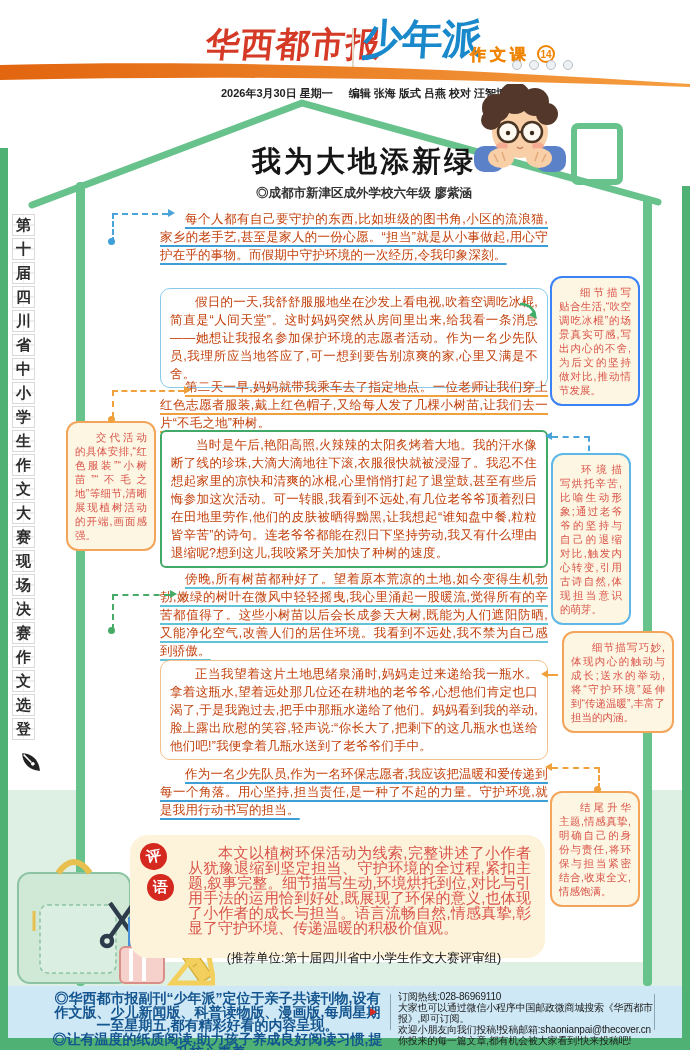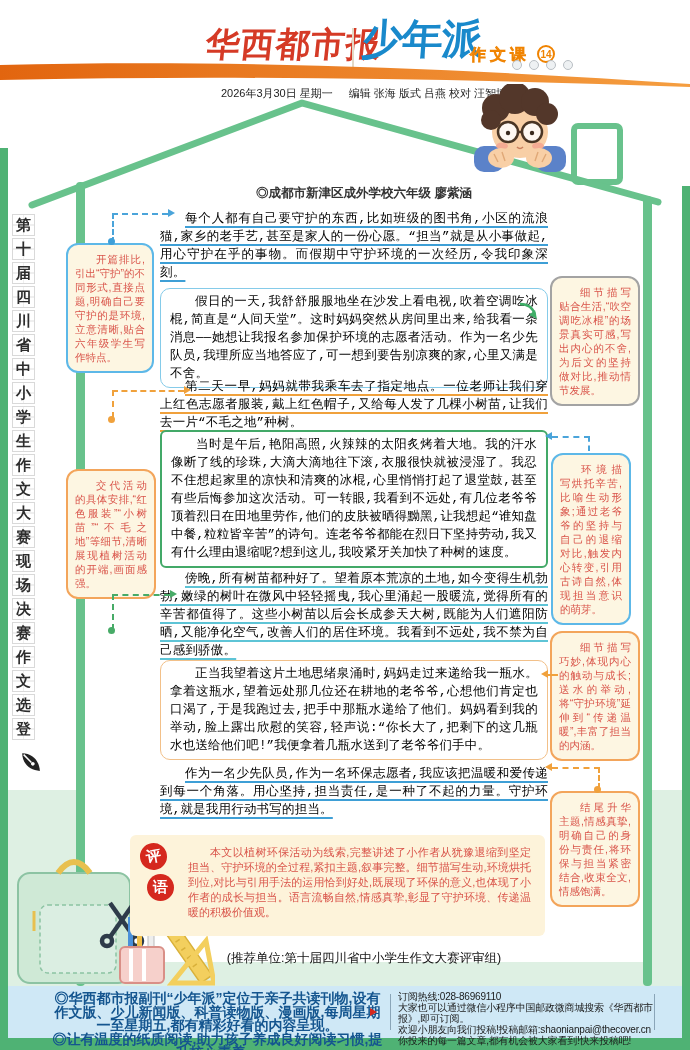--- a/index.html
+++ b/index.html
@@ -23,72 +23,72 @@
   .mh-divider{left:352px;top:28px;width:2px;height:42px;background:#e3d9c6;}
   .section{left:362px;top:12px;font-size:41px;font-weight:800;color:#1989cb;transform:skewX(-4deg);
            letter-spacing:-1px;}
   .column-tag{left:470px;top:45px;font-size:16px;font-weight:400;color:#fff;
               -webkit-text-stroke:1.2px #f08300;letter-spacing:4px;}
   .issue-circle{left:537px;top:45px;width:18px;height:18px;border:2px solid #f08300;border-radius:50%;
                 color:#f08300;font-size:10px;font-weight:700;display:flex;align-items:center;justify-content:center;}
   .mh-dots{left:512px;top:60px;display:flex;gap:7px;}
   .mh-dots span{width:10px;height:10px;border-radius:50%;border:1.5px solid #b9bfc4;background:#eef1f3;display:block;}
   .dateline{left:85px;top:86px;width:558px;text-align:center;font-size:11px;color:#222;}
-  .dateline b{font-weight:normal;margin-top:16px;}
+  .dateline b{font-weight:bold;margin-top:16px;}
   .dateline .staff{margin-left:16px;}
 
   
   .title{left:85px;top:142px;width:558px;text-align:center;font-size:29px;font-weight:800;
          letter-spacing:3px;color:#161616;}
   .byline{left:85px;top:185px;width:558px;text-align:center;font-size:12.5px;font-weight:700;color:#333;}
 
   
   .side-banner{left:12px;top:214px;display:flex;flex-direction:column;gap:2px;}
   .side-banner .ch{width:23px;height:22px;background:#fff;border:1px solid #d9d9d9;color:#2d2d2d;
       font-size:15px;font-weight:600;display:flex;align-items:center;justify-content:center;
       background-image:linear-gradient(to right,transparent 47%,#efefef 47%,#efefef 53%,transparent 53%),
                        linear-gradient(to bottom,transparent 47%,#efefef 47%,#efefef 53%,transparent 53%);}
 
   
-  .para{position:absolute;left:160px;width:388px;font-size:12.5px;line-height:18px;color:#000000;
-        text-align:justify;text-indent:2em;margin:0;letter-spacing:0.2px;font-family:Liberation Mono, monospace;}
+  .para{position:absolute;left:160px;width:388px;font-size:12.5px;line-height:18px;color:#c2410c;
+        text-align:justify;text-indent:2em;margin:0;letter-spacing:0.2px;}
   .u-blue{text-decoration:underline;text-decoration-color:#3e9fd6;text-decoration-thickness:1.5px;text-underline-offset:3.5px;}
   .u-orange{text-decoration:underline;text-decoration-color:#f0a13c;text-decoration-thickness:1.5px;text-underline-offset:3.5px;}
   .u-cyan{text-decoration:underline;text-decoration-color:#5ec4d6;text-decoration-thickness:1.5px;text-underline-offset:3.5px;}
   .boxed{padding:4px 9px;border-radius:10px;background:#fff;}
   .bx-blue{border:1.5px solid #85cbe9;}
   .bx-green{border:2px solid #43a968;border-radius:6px;}
   .bx-orange{border:1.5px solid #f2c089;}
   .p1{top:210px;} .p2{top:288px;} .p3{top:378px;} .p4{top:430px;}
   .p5{top:570px;} .p6{top:660px;} .p7{top:765px;}
 
   
   .note{position:absolute;background:#fdf6e2;border-radius:12px;padding:7px;font-size:10.5px;
         line-height:14px;color:#d9544a;text-align:justify;text-indent:2em;}
-  .nb-blue{border:2px solid #5db8e8;} .nb-orange{border:2px solid #f3a55b;} .nb-green{border:2px solid #a3a3a3;}
+  .nb-blue{border:2px solid #5db8e8;} .nb-orange{border:2px solid #f3a55b;} .nb-green{border:2px solid #3b82f6;}
   .nL1{left:66px;top:243px;width:88px;}
-  .nL2{left:66px;top:421px;width:90px;margin-top:48px;}
+  .nL2{left:66px;top:421px;width:90px;}
   .nL3{left:66px;top:633px;width:90px;}
   .nR1{left:550px;top:276px;width:90px;}
   .nR2{left:551px;top:453px;width:80px;}
-  .nR3{left:550px;top:631px;width:90px;}
+  .nR3{left:562px;top:631px;width:112px;}
   .nR4{left:550px;top:791px;width:90px;}
 
   
   .dash-h{position:absolute;border-top:2px dashed currentColor;}
   .dash-v{position:absolute;border-left:2px dashed currentColor;}
   .dot{position:absolute;width:7px;height:7px;border-radius:50%;}
   .ar-r{position:absolute;width:0;height:0;border-top:4px solid transparent;border-bottom:4px solid transparent;border-left:7px solid currentColor;}
   .ar-l{position:absolute;width:0;height:0;border-top:4px solid transparent;border-bottom:4px solid transparent;border-right:7px solid currentColor;}
   .c-blue{color:#4aa4da;} .c-orange{color:#f0a13c;} .c-green{color:#47ab67;}
   .d-blue{background:#3f9fd8;} .d-orange{background:#f0a13c;} .d-green{background:#47ab67;}
 
   
-  .comment-box{left:130px;top:835px;width:415px;background:#fdf3da;border-radius:6px;
-               padding:10px 14px 16px 58px;font-size:11px;line-height:15px;color:#d9544a;
+  .comment-box{left:130px;top:835px;width:415px;background:#fdf3da;border-radius:18px;
+               padding:10px 14px 23px 58px;font-size:15px;line-height:15px;color:#d9544a;
                text-align:justify;text-indent:2em;}
   .badge{position:absolute;width:27px;height:27px;border-radius:50%;background:#d5281e;color:#fff;
          display:flex;align-items:center;justify-content:center;font-size:15px;font-weight:700;}
   .badge1{left:140px;top:843px;transform:rotate(-10deg);}
   .badge2{left:147px;top:874px;}
   .recommend{left:85px;top:950px;width:558px;text-align:center;font-size:12.5px;font-weight:400;color:#111;}
 
   
   .footer{left:8px;top:986px;width:674px;height:52px;background:#cfe8f6;}
   .footer-about{left:50px;top:992px;width:335px;text-align:center;font-size:14px;line-height:13.5px;
@@ -159,20 +159,21 @@
     <circle cx="64" cy="48" r="10" fill="#ffffff" fill-opacity="0.85" stroke="#4a3524" stroke-width="2.5"></circle>
     <line x1="50" y1="48" x2="54" y2="48" stroke="#4a3524" stroke-width="2.5"></line>
     <circle cx="40" cy="49" r="2.2" fill="#3a2a1e"></circle>
       <circle cx="64" cy="49" r="2.2" fill="#3a2a1e"></circle>
     <path d="M49,63 q3,3 6,0" fill="none" stroke="#c9805e" stroke-width="1.6"></path>
     <ellipse cx="33" cy="74" rx="13" ry="10" fill="#f8cfa6"></ellipse>
     <ellipse cx="71" cy="74" rx="13" ry="10" fill="#f8cfa6"></ellipse>
     <path d="M26,70 l4,8 M34,68 l3,9 M70,68 l-3,9 M78,70 l-4,8" stroke="#e0a877" stroke-width="1.4" fill="none"></path>
   </svg>
 
+  <div class="abs title">我为大地添新绿</div>
   <div class="abs byline">◎成都市新津区成外学校六年级 廖紫涵</div>
 
   <div class="abs side-banner">
     <span class="ch">第</span>
     <span class="ch">十</span>
     <span class="ch">届</span>
     <span class="ch">四</span>
     <span class="ch">川</span>
     <span class="ch">省</span>
     <span class="ch">中</span>
@@ -201,21 +202,20 @@
   </svg>
 
   <p class="para p1 u-blue">每个人都有自己要守护的东西,比如班级的图书角,小区的流浪猫,家乡的老手艺,甚至是家人的一份心愿。“担当”就是从小事做起,用心守护在乎的事物。而假期中守护环境的一次经历,令我印象深刻。</p>
   <p class="para p2 boxed bx-blue">假日的一天,我舒舒服服地坐在沙发上看电视,吹着空调吃冰棍,简直是“人间天堂”。这时妈妈突然从房间里出来,给我看一条消息——她想让我报名参加保护环境的志愿者活动。作为一名少先队员,我理所应当地答应了,可一想到要告别凉爽的家,心里又满是不舍。</p>
   <p class="para p3 u-orange">第二天一早,妈妈就带我乘车去了指定地点。一位老师让我们穿上红色志愿者服装,戴上红色帽子,又给每人发了几棵小树苗,让我们去一片“不毛之地”种树。</p>
   <p class="para p4 boxed bx-green">当时是午后,艳阳高照,火辣辣的太阳炙烤着大地。我的汗水像断了线的珍珠,大滴大滴地往下滚,衣服很快就被浸湿了。我忍不住想起家里的凉快和清爽的冰棍,心里悄悄打起了退堂鼓,甚至有些后悔参加这次活动。可一转眼,我看到不远处,有几位老爷爷顶着烈日在田地里劳作,他们的皮肤被晒得黝黑,让我想起“谁知盘中餐,粒粒皆辛苦”的诗句。连老爷爷都能在烈日下坚持劳动,我又有什么理由退缩呢?想到这儿,我咬紧牙关加快了种树的速度。</p>
   <p class="para p5 u-cyan">傍晚,所有树苗都种好了。望着原本荒凉的土地,如今变得生机勃勃,嫩绿的树叶在微风中轻轻摇曳,我心里涌起一股暖流,觉得所有的辛苦都值得了。这些小树苗以后会长成参天大树,既能为人们遮阳防晒,又能净化空气,改善人们的居住环境。我看到不远处,我不禁为自己感到骄傲。</p>
   <p class="para p7 u-blue">作为一名少先队员,作为一名环保志愿者,我应该把温暖和爱传递到每一个角落。用心坚持,担当责任,是一种了不起的力量。守护环境,就是我用行动书写的担当。</p>
   <p class="para p6 boxed bx-orange">正当我望着这片土地思绪泉涌时,妈妈走过来递给我一瓶水。拿着这瓶水,望着远处那几位还在耕地的老爷爷,心想他们肯定也口渴了,于是我跑过去,把手中那瓶水递给了他们。妈妈看到我的举动,脸上露出欣慰的笑容,轻声说:“你长大了,把剩下的这几瓶水也送给他们吧!”我便拿着几瓶水送到了老爷爷们手中。</p>
 
-  <div class="note nb-blue nL1">开篇排比,引出“守护”的不同形式,直接点题,明确自己要守护的是环境,立意清晰,贴合六年级学生写作特点。</div>
   <div class="note nb-orange nL2">交代活动的具体安排,“红色服装”“小树苗”“不毛之地”等细节,清晰展现植树活动的开端,画面感强。</div>
 
   <div class="note nb-green nR1">细节描写贴合生活,“吹空调吃冰棍”的场景真实可感,写出内心的不舍,为后文的坚持做对比,推动情节发展。</div>
   <div class="note nb-blue nR2">环境描写烘托辛苦,比喻生动形象;通过老爷爷的坚持与自己的退缩对比,触发内心转变,引用古诗自然,体现担当意识的萌芽。</div>
   <div class="note nb-orange nR3">细节描写巧妙,体现内心的触动与成长;送水的举动,将“守护环境”延伸到“传递温暖”,丰富了担当的内涵。</div>
   <div class="note nb-orange nR4">结尾升华主题,情感真挚,明确自己的身份与责任,将环保与担当紧密结合,收束全文,情感饱满。</div>
 
   <div class="dash-h c-blue" style="left:112px;top:213px;width:56px;"></div>
   <div class="dash-v c-blue" style="left:112px;top:213px;height:30px;"></div>
   <span class="ar-r c-blue" style="left:168px;top:209px;"></span>

